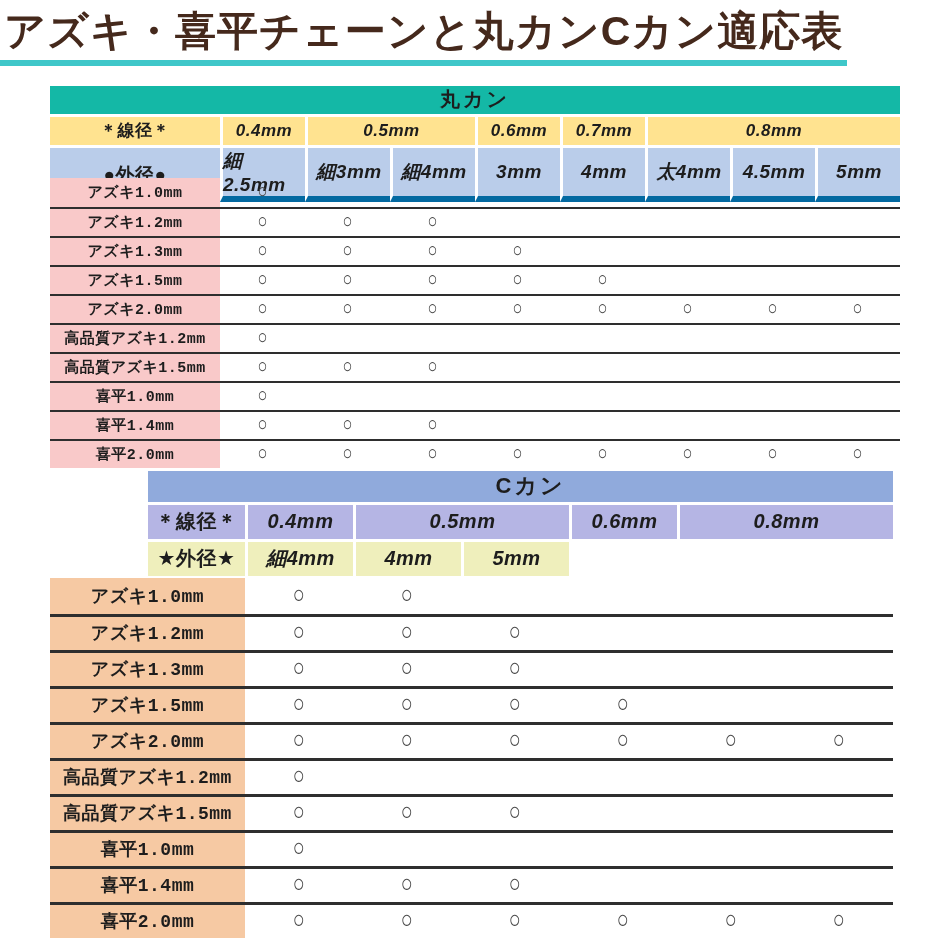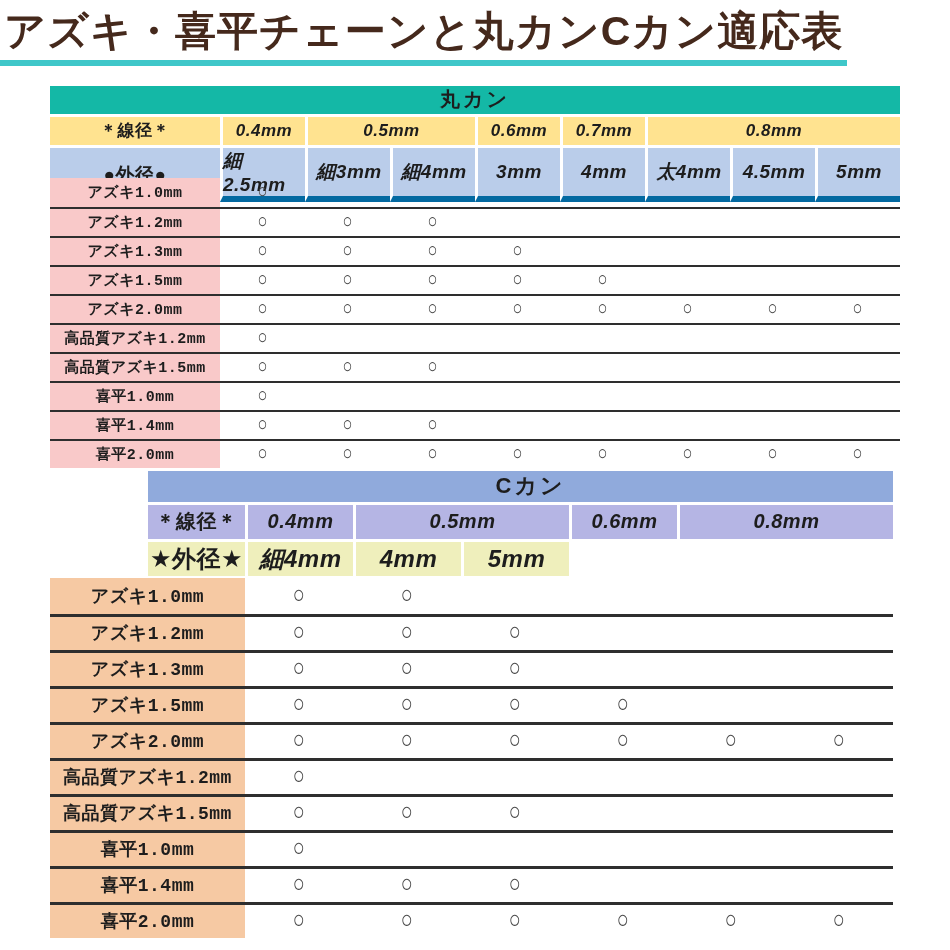--- a/index.html
+++ b/index.html
@@ -43,21 +43,21 @@
   .t1 .brow { grid-template-columns: 170px repeat(8, 85px); height: 29px; }
   .t1 .brow + .brow { border-top: 2px solid #2e2e2e; }
   .t1 .rlabel { background: #f9c9c9; font-size: 15px; }
   .t1 .ring { font-size: 21px; }
 
   
   .t2 { width: 843px; margin: 3px 0 0 50px; }
   .t2 .bar { height: 31px; margin-left: 98px; background: #90aadc; font-size: 22px; padding-left: 20px; }
   .t2 .hrow { grid-template-columns: 98px 97px repeat(6, 108px); height: 34px; }
   .t2 .wire .hlabel, .t2 .wire .hcell { background: #b5b5e4; font-size: 20px; }
-  .t2 .od .hlabel, .t2 .od .hcell { background: #efefbc; font-size: 24px; }
+  .t2 .od .hlabel, .t2 .od .hcell { background: #efefbc; font-size: 20px; }
   .t2 .brow { grid-template-columns: 98px 97px repeat(6, 108px); height: 36px; }
   .t2 .brow + .brow { border-top: 3px solid #2e2e2e; }
   .t2 .rlabel { grid-column: 1 / 3; background: #f6c9a3; font-size: 18px; }
   .t2 .ring { font-size: 26px; }
   .spacer { background: transparent; }
 </style>
 </head>
 <body>
 
 <div class="title-wrap">

